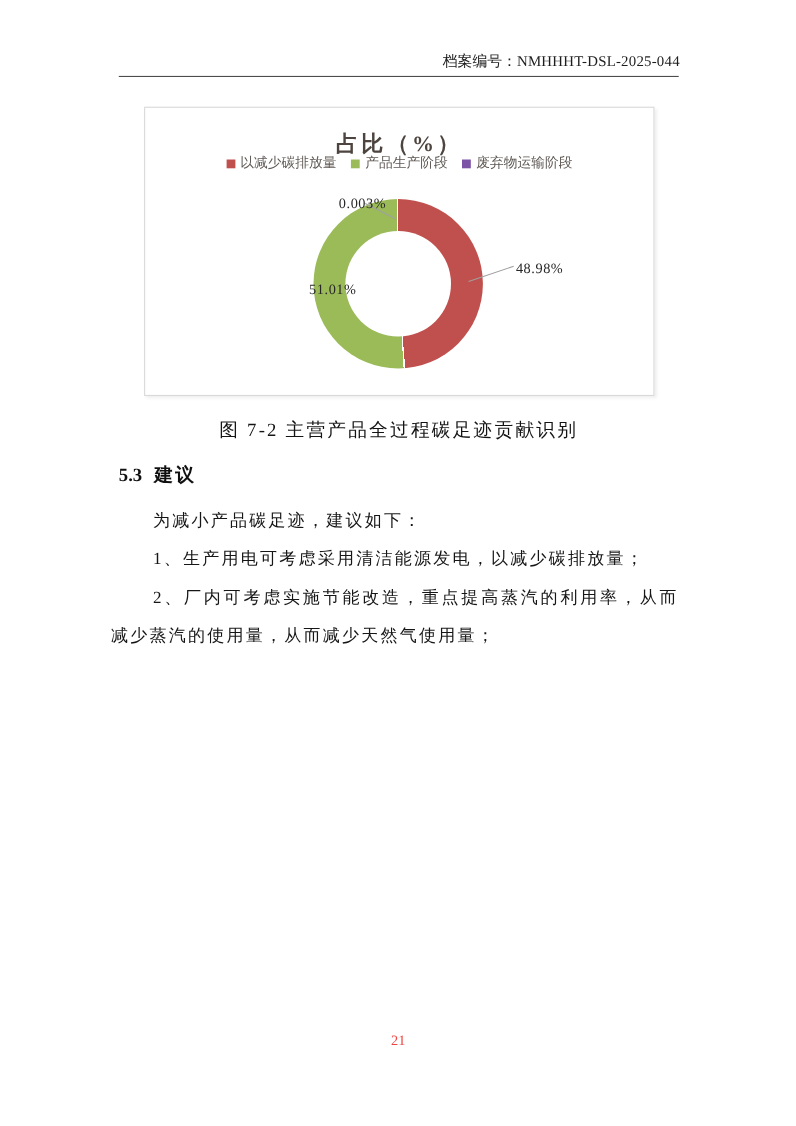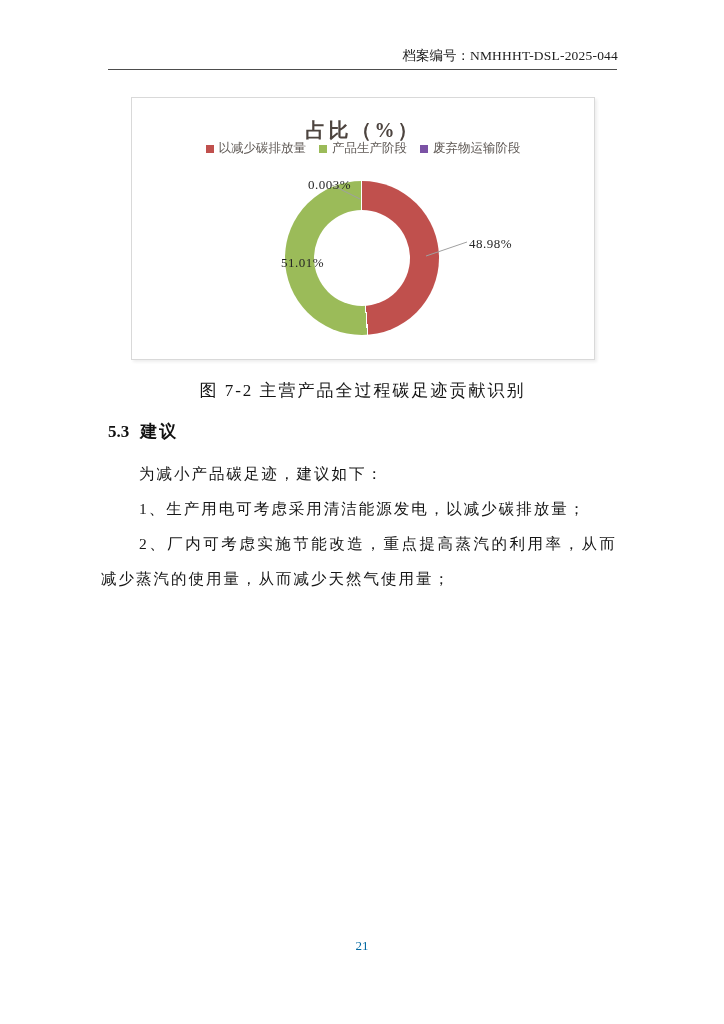--- a/index.html
+++ b/index.html
@@ -33,21 +33,21 @@
     font-size:17px;letter-spacing:2px;color:#141414;}
   
   .sec-head{position:absolute;left:108px;top:420px;font-size:17px;font-weight:bold;color:#101010;}
   .sec-head .sec-title{margin-left:11px;letter-spacing:2px;}
   
   .body-block{position:absolute;left:101px;top:456px;width:516px;}
   .body-block p{margin:0;font-size:15.5px;line-height:35px;letter-spacing:2px;
     text-indent:38px;color:#161616;word-break:break-all;text-align:justify;}
   
   .page-num{position:absolute;left:0;top:938px;width:724px;text-align:center;
-    font-size:13px;color:#0369a1;}
+    font-size:13px;color:#ef4444;}
 </style>
 </head>
 <body>
 
 <div class="page">
 
   <div class="hdr-right"><span>档案编号：</span><span class="fileno">NMHHHT-DSL-2025-044</span></div>
   <div class="hdr-rule"></div>
 
   <div class="chart-box">

